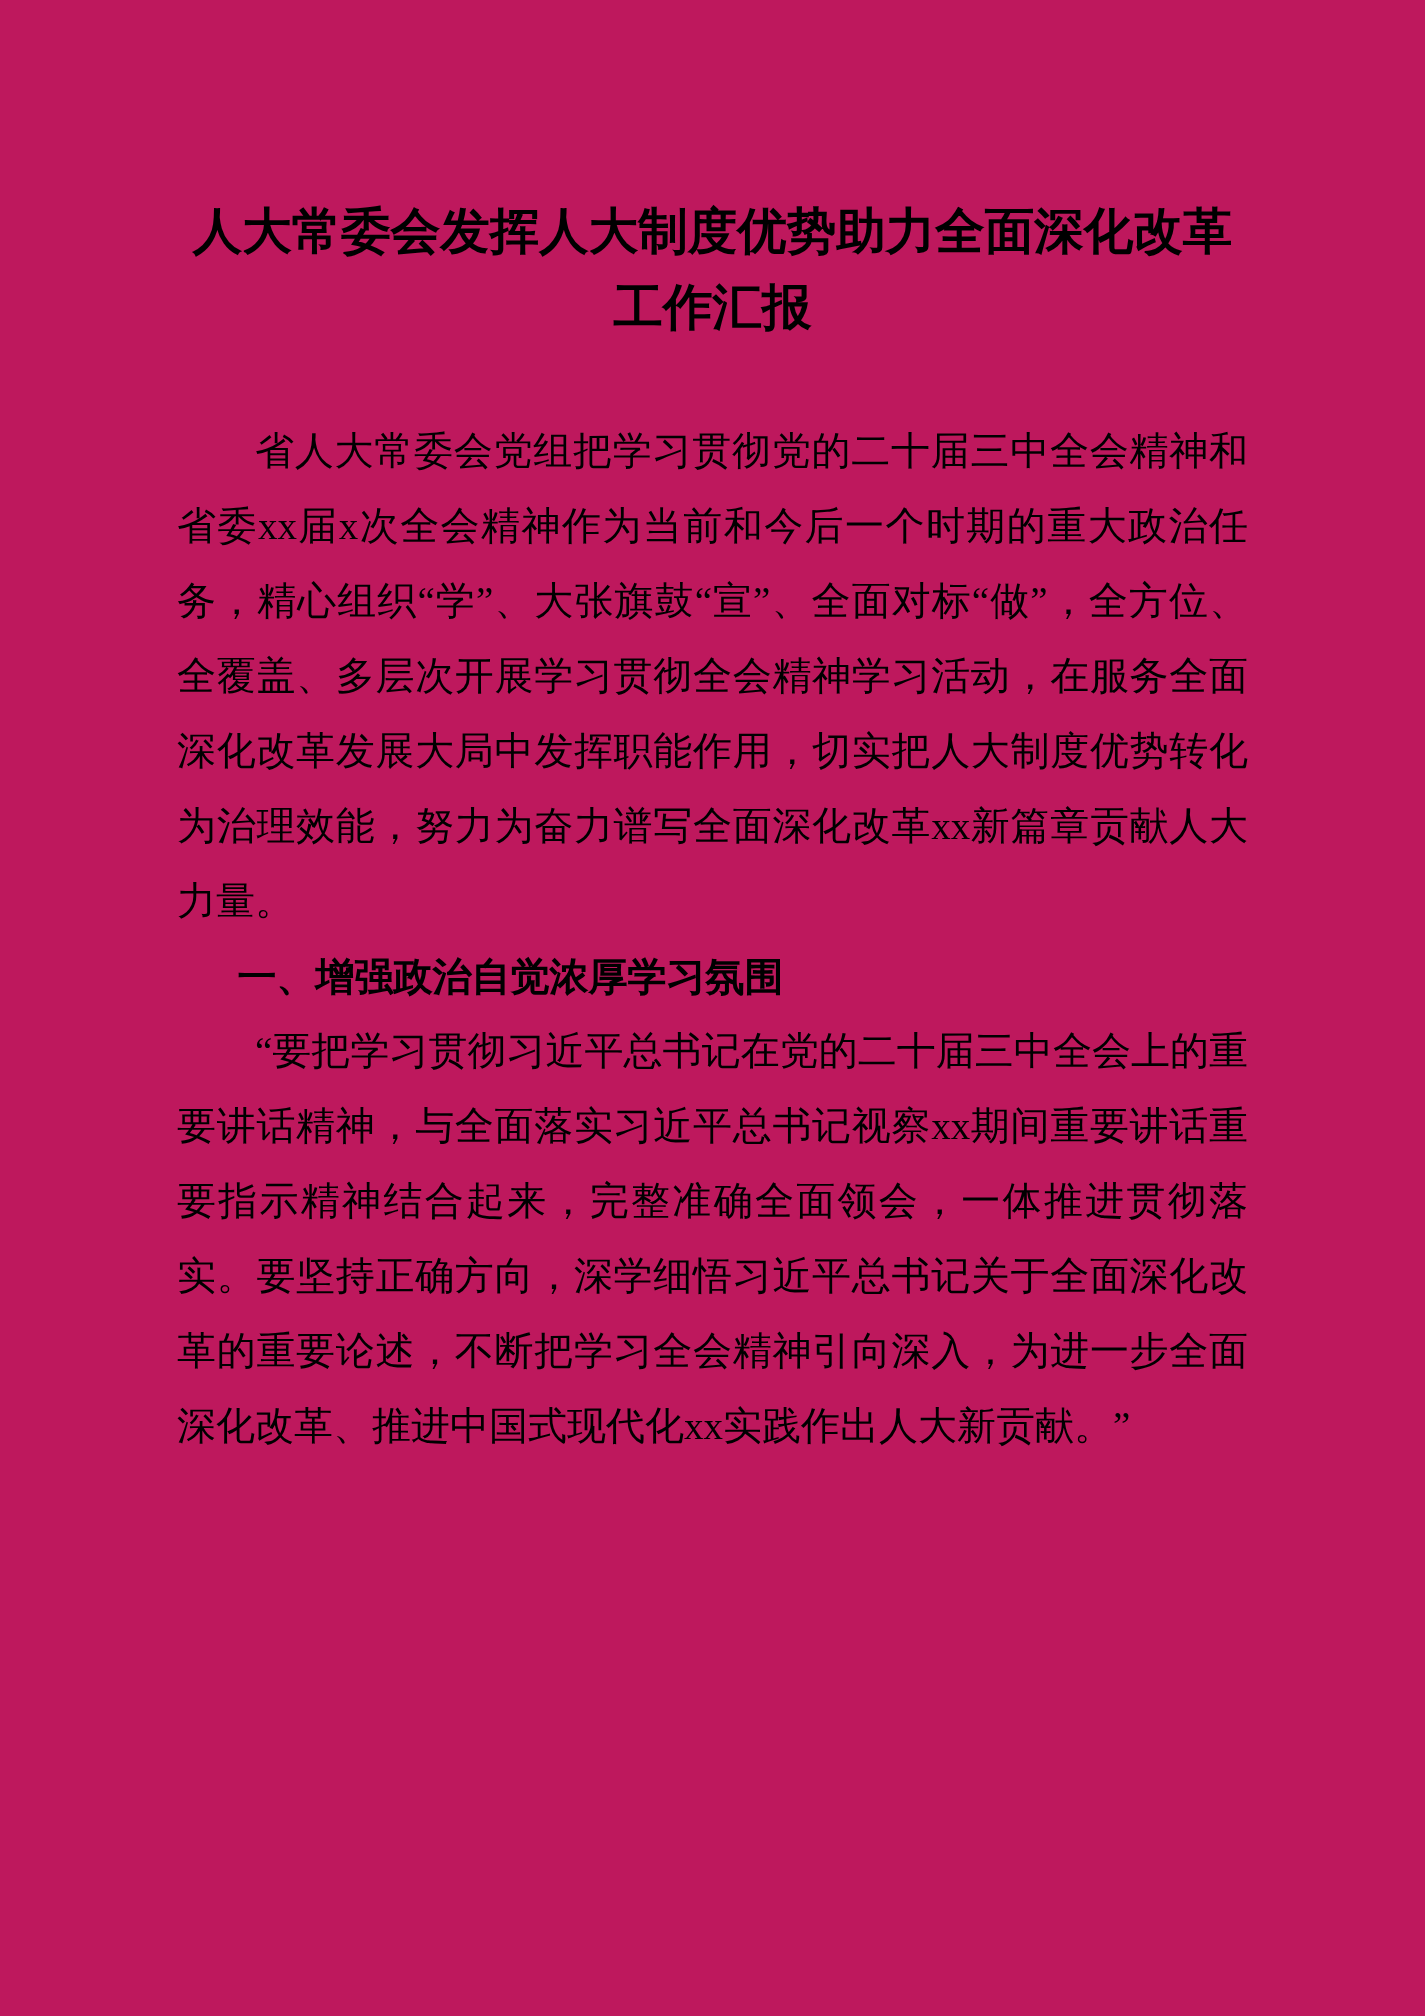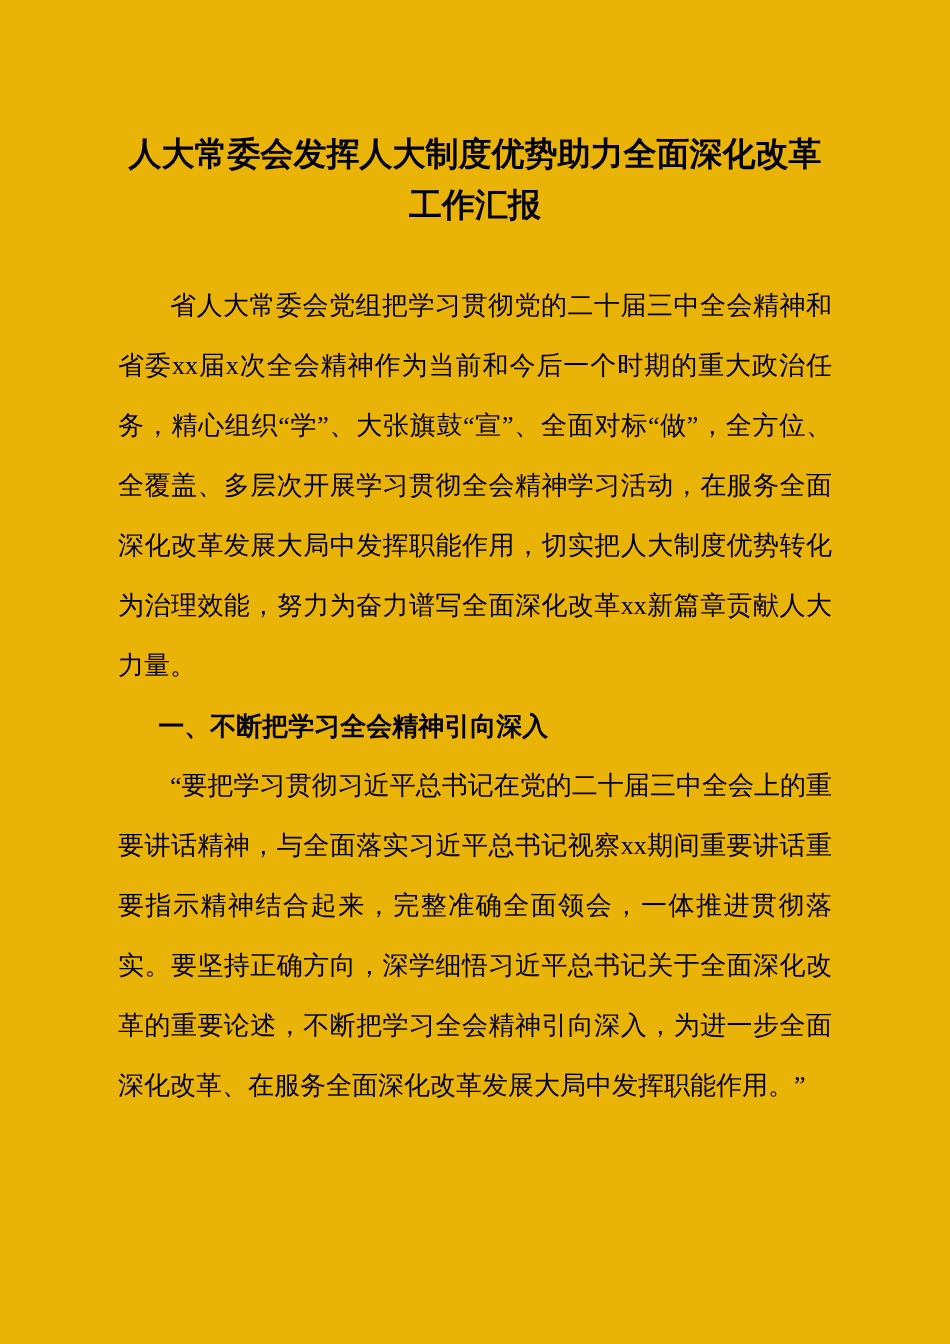--- a/index.html
+++ b/index.html
@@ -4,38 +4,38 @@
 <style>
   html, body {
     margin: 0;
     padding: 0;
     background: #ffffff;
   }
   .page {
     width: 950px;
     height: 1344px;
     margin: 0 auto;
-    background: #eab308;
+    background: #be185d;
     box-sizing: border-box;
     padding: 128px 118px 60px 118px;
     overflow: hidden;
   }
   .doc-title {
     font-family: "Liberation Sans", "DejaVu Sans", sans-serif;
     font-weight: bold;
     font-size: 33px;
     line-height: 1.55;
     color: #000000;
     text-align: center;
     margin: 0 0 46px 0;
   }
   .doc-body {
     font-family: "Liberation Serif", "DejaVu Serif", serif;
     font-size: 26px;
-    line-height: 60px;
+    line-height: 50px;
     color: #000000;
     text-align: justify;
   }
   .doc-body p {
     margin: 0;
     text-indent: 2em;
     word-break: break-all;
   }
   .doc-body p.heading {
     font-family: "Liberation Sans", "DejaVu Sans", sans-serif;
@@ -43,16 +43,16 @@
     text-indent: 1.55em;
   }
 </style>
 </head>
 <body>
 
 <div class="page">
   <h1 class="doc-title">人大常委会发挥人大制度优势助力全面深化改革工作汇报</h1>
   <div class="doc-body">
       <p class="body">省人大常委会党组把学习贯彻党的二十届三中全会精神和省委xx届x次全会精神作为当前和今后一个时期的重大政治任务，精心组织“学”、大张旗鼓“宣”、全面对标“做”，全方位、全覆盖、多层次开展学习贯彻全会精神学习活动，在服务全面深化改革发展大局中发挥职能作用，切实把人大制度优势转化为治理效能，努力为奋力谱写全面深化改革xx新篇章贡献人大力量。</p>
-      <p class="heading">一、不断把学习全会精神引向深入</p>
-      <p class="body">“要把学习贯彻习近平总书记在党的二十届三中全会上的重要讲话精神，与全面落实习近平总书记视察xx期间重要讲话重要指示精神结合起来，完整准确全面领会，一体推进贯彻落实。要坚持正确方向，深学细悟习近平总书记关于全面深化改革的重要论述，不断把学习全会精神引向深入，为进一步全面深化改革、在服务全面深化改革发展大局中发挥职能作用。”</p>
+      <p class="heading">一、增强政治自觉浓厚学习氛围</p>
+      <p class="body">“要把学习贯彻习近平总书记在党的二十届三中全会上的重要讲话精神，与全面落实习近平总书记视察xx期间重要讲话重要指示精神结合起来，完整准确全面领会，一体推进贯彻落实。要坚持正确方向，深学细悟习近平总书记关于全面深化改革的重要论述，不断把学习全会精神引向深入，为进一步全面深化改革、推进中国式现代化xx实践作出人大新贡献。”</p>
     </div>
 </div>
 
 </body></html>

